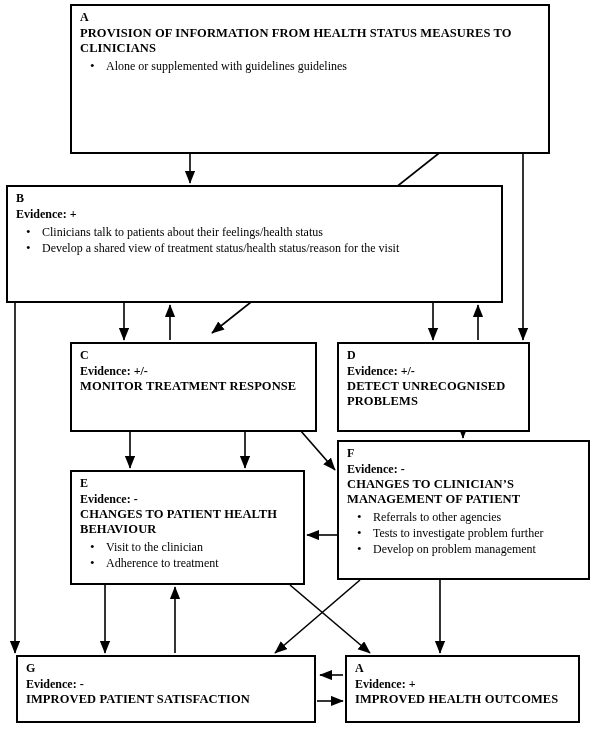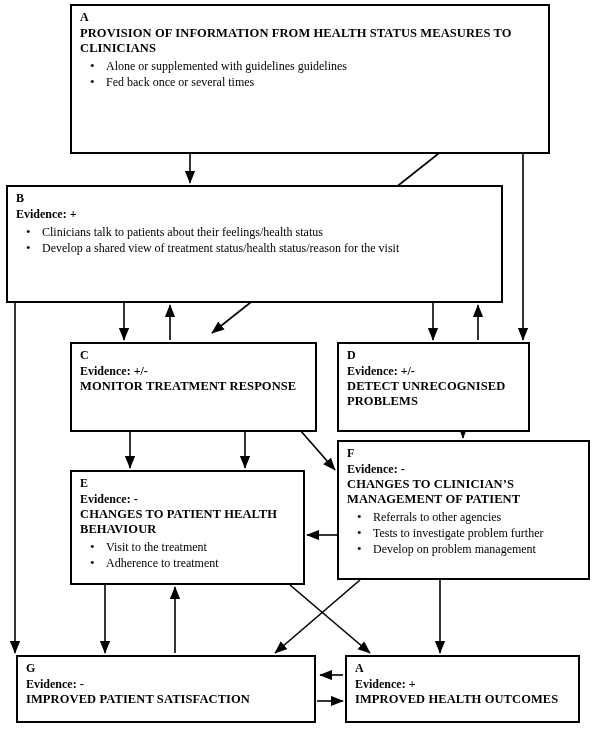--- a/index.html
+++ b/index.html
@@ -134,21 +134,20 @@
 
       <path d="M317,701 L343,701"></path>
     </g>
   </svg>
 
   <div class="box" id="box-a">
     <div class="box-letter box-letter-row">A</div>
     <div class="box-title">PROVISION OF INFORMATION FROM HEALTH STATUS MEASURES TO CLINICIANS</div>
     <ul class="bullets">
       <li>Alone or supplemented with guidelines guidelines</li>
-      <li>Fed back once or several times</li>
     </ul>
   </div>
 
   <div class="box" id="box-b">
     <div class="box-letter box-letter-row">B</div>
     <div class="evidence">Evidence: +</div>
     <ul class="bullets">
       <li>Clinicians talk to patients about their feelings/health status</li>
       <li>Develop a shared view of treatment status/health status/reason for the visit</li>
     </ul>
@@ -175,21 +174,21 @@
       <li>Tests to investigate problem further</li>
       <li>Develop on problem management</li>
     </ul>
   </div>
 
   <div class="box" id="box-e">
     <div class="box-letter box-letter-row">E</div>
     <div class="evidence">Evidence:  -</div>
     <div class="box-title">CHANGES TO PATIENT HEALTH BEHAVIOUR</div>
     <ul class="bullets">
-      <li>Visit to the treatment</li>
+      <li>Visit to the clinician</li>
       <li>Adherence to treatment</li>
     </ul>
   </div>
 
   <div class="box" id="box-g">
     <div class="box-letter box-letter-row">G</div>
     <div class="evidence">Evidence:  -</div>
     <div class="box-title">IMPROVED PATIENT SATISFACTION</div>
   </div>
 

